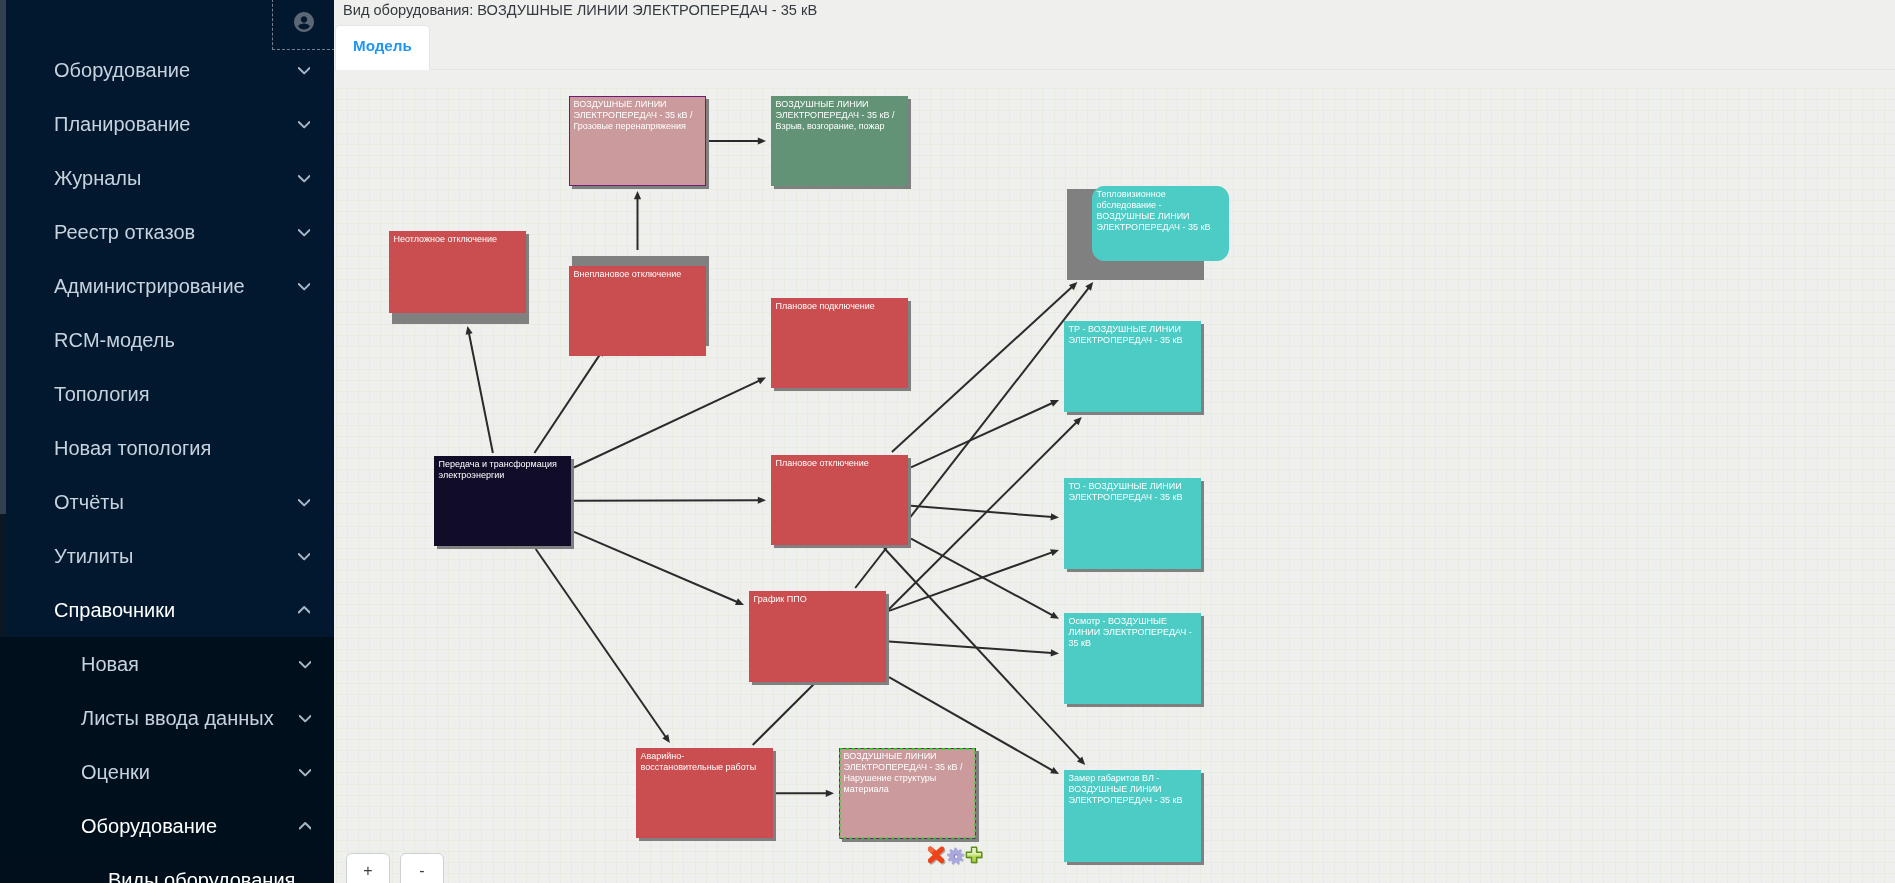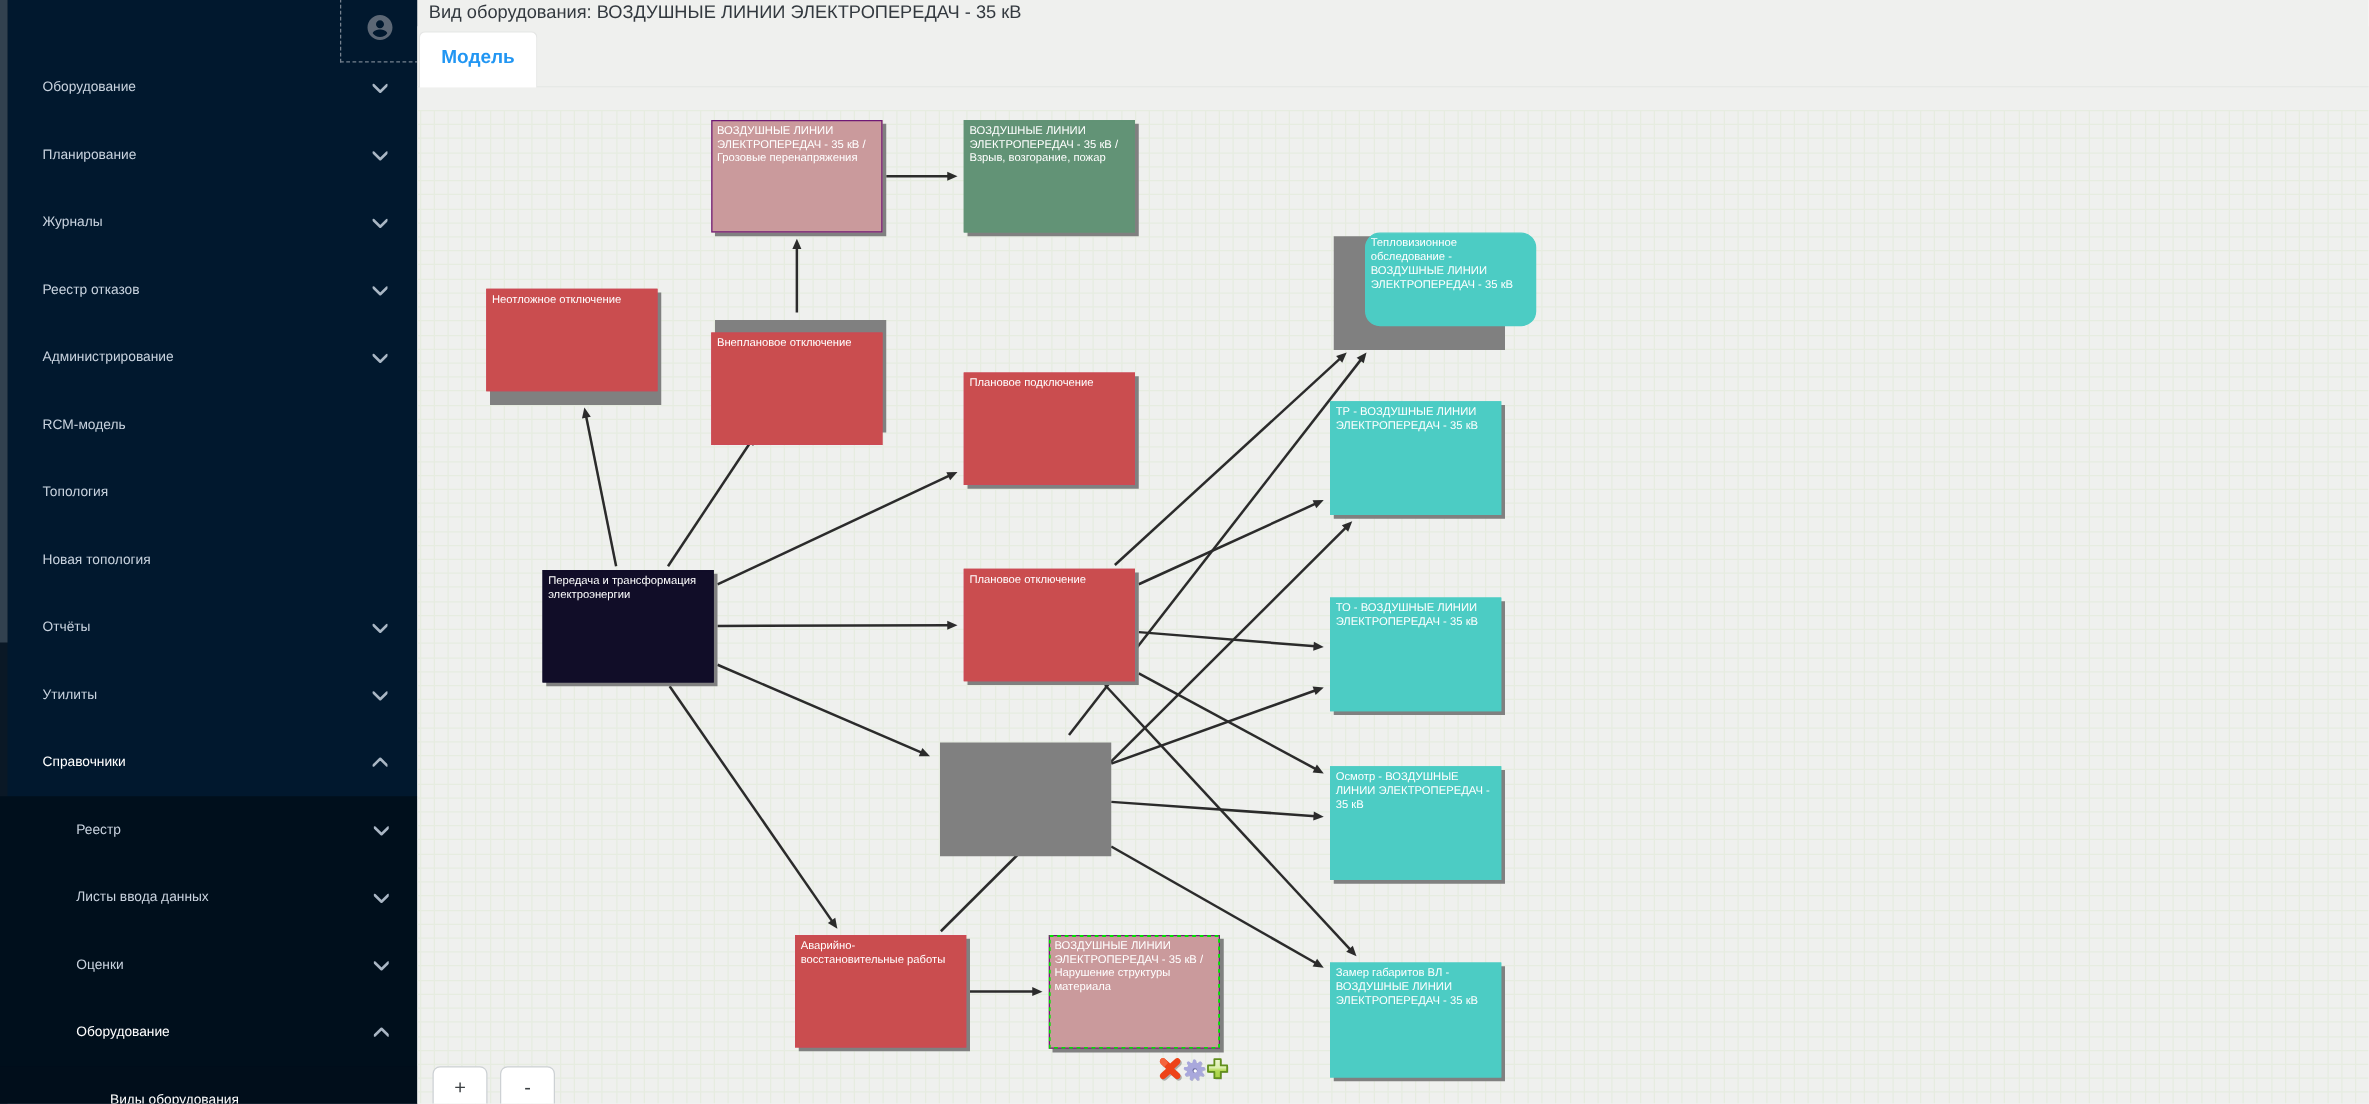--- a/index.html
+++ b/index.html
@@ -12,21 +12,21 @@
   
   #sidebar{position:absolute;left:0;top:0;width:334px;height:883px;background:#01182e;overflow:hidden;}
   #sb-track{position:absolute;left:0;top:0;width:6px;height:883px;background:#0a1826;}
   #sb-thumb{position:absolute;left:0;top:0;width:6px;height:514px;background:#32414f;}
   .brand-wrap{position:absolute;left:69px;top:1px;width:180px;height:50px;display:flex;align-items:flex-end;justify-content:flex-start;}
   .brand-text{color:#2196f3;font-size:39.5px;line-height:40px;font-weight:400;letter-spacing:0;}
   .avatar-box{position:absolute;left:272px;top:-1px;width:63px;height:51px;
               border:1px dashed #76818f;display:flex;align-items:center;justify-content:center;
               padding-bottom:6px;}
   .nav{position:absolute;left:0;top:43px;width:334px;}
-  .navrow{position:relative;height:54px;color:#c8d2de;font-size:11px;white-space:nowrap;}
+  .navrow{position:relative;height:54px;color:#c8d2de;font-size:20px;white-space:nowrap;margin-left:20px;}
   .navrow > .lbl{position:absolute;left:34px;top:0;height:54px;line-height:54px;}
   .navrow > .chev{position:absolute;right:23.7px;top:0;height:54px;display:flex;align-items:center;}
   .navrow.sel > .lbl{color:#ffffff;}
   .nav-sub{background:#000f1c;}
   .nav-sub .navrow > .lbl{left:61px;}
   .nav-sub .navrow > .chev{right:23px;}
   .nav-sub2{background:#010e1b;}
   .nav-sub2 .navrow > .lbl{left:88px;}
 
   
@@ -142,21 +142,21 @@
         <div class="navrow sel">
           <span class="lbl">Справочники</span>
           <span class="chev">
             <svg width="12.4" height="12.4" viewBox="0 0 14 14">
               <path d="M0.8 9.5 7 3.4l6.2 6.1" fill="none" stroke="#a9b6c4" stroke-width="2.3" stroke-linecap="round" stroke-linejoin="round"></path>
             </svg>
           </span>
         </div>
         <div class="nav-sub">
           <div class="navrow">
-            <span class="lbl">Реестр</span>
+            <span class="lbl">Новая</span>
             <span class="chev">
               <svg width="12.4" height="12.4" viewBox="0 0 14 14">
                 <path d="M0.8 4.5 7 10.6l6.2-6.1" fill="none" stroke="#a9b6c4" stroke-width="2.3" stroke-linecap="round" stroke-linejoin="round"></path>
               </svg>
             </span>
           </div>
           <div class="navrow">
             <span class="lbl">Листы ввода данных</span>
             <span class="chev">
               <svg width="12.4" height="12.4" viewBox="0 0 14 14">
@@ -464,20 +464,21 @@
           <div class="nshadow" style="left: 1067px; top: 481px; width: 137px; height: 91px;"></div>
           <div class="nshadow" style="left: 1067px; top: 616px; width: 137px; height: 91px;"></div>
           <div class="nshadow" style="left: 1067px; top: 773px; width: 137px; height: 92px;"></div>
           <div class="node n-pink" style="left: 569px; top: 96px; width: 137px; height: 90px;"><span>ВОЗДУШНЫЕ ЛИНИИ ЭЛЕКТРОПЕРЕДАЧ - 35 кВ / Грозовые перенапряжения</span></div>
           <div class="node n-green" style="left: 771px; top: 96px; width: 137px; height: 90px;"><span>ВОЗДУШНЫЕ ЛИНИИ ЭЛЕКТРОПЕРЕДАЧ - 35 кВ / Взрыв, возгорание, пожар</span></div>
           <div class="node n-red" style="left: 389px; top: 231px; width: 137px; height: 82px;"><span>Неотложное отключение</span></div>
           <div class="node n-red" style="left: 569px; top: 253px; width: 137px; height: 90px; margin-top: 13px;"><span>Внеплановое отключение</span></div>
           <div class="node n-red" style="left: 771px; top: 298px; width: 137px; height: 90px;"><span>Плановое подключение</span></div>
           <div class="node n-dark" style="left: 434px; top: 456px; width: 137px; height: 90px;"><span>Передача и трансформация электроэнергии</span></div>
           <div class="node n-red" style="left: 771px; top: 455px; width: 137px; height: 90px;"><span>Плановое отключение</span></div>
+          <div class="node n-red" style="left: 749px; top: 591px; width: 137px; height: 91px;"><span>График ППО</span></div>
           <div class="node n-red" style="left: 636px; top: 748px; width: 137px; height: 90px;"><span>Аварийно-восстановительные работы</span></div>
           <div class="node n-pink" style="left: 839px; top: 748px; width: 137px; height: 91px;"><span>ВОЗДУШНЫЕ ЛИНИИ ЭЛЕКТРОПЕРЕДАЧ - 35 кВ / Нарушение структуры материала</span></div>
           <div class="seloutline" style="left: 839px; top: 748px; width: 137px; height: 91px;">
             <svg width="137" height="91" style="display:block">
               <rect x="0.75" y="0.75" width="135.5" height="89.5" fill="none" stroke="#00e400" stroke-width="1.5" stroke-dasharray="3 3"></rect>
             </svg>
           </div>
           <div id="node-tools" style="left: 929px; top: 847px;">
 <svg width="21" height="21" viewBox="0 0 32 33" style="display:block;position:absolute;left:-3px;top:-2px;">
   <g transform="translate(2.2,2.6)">

